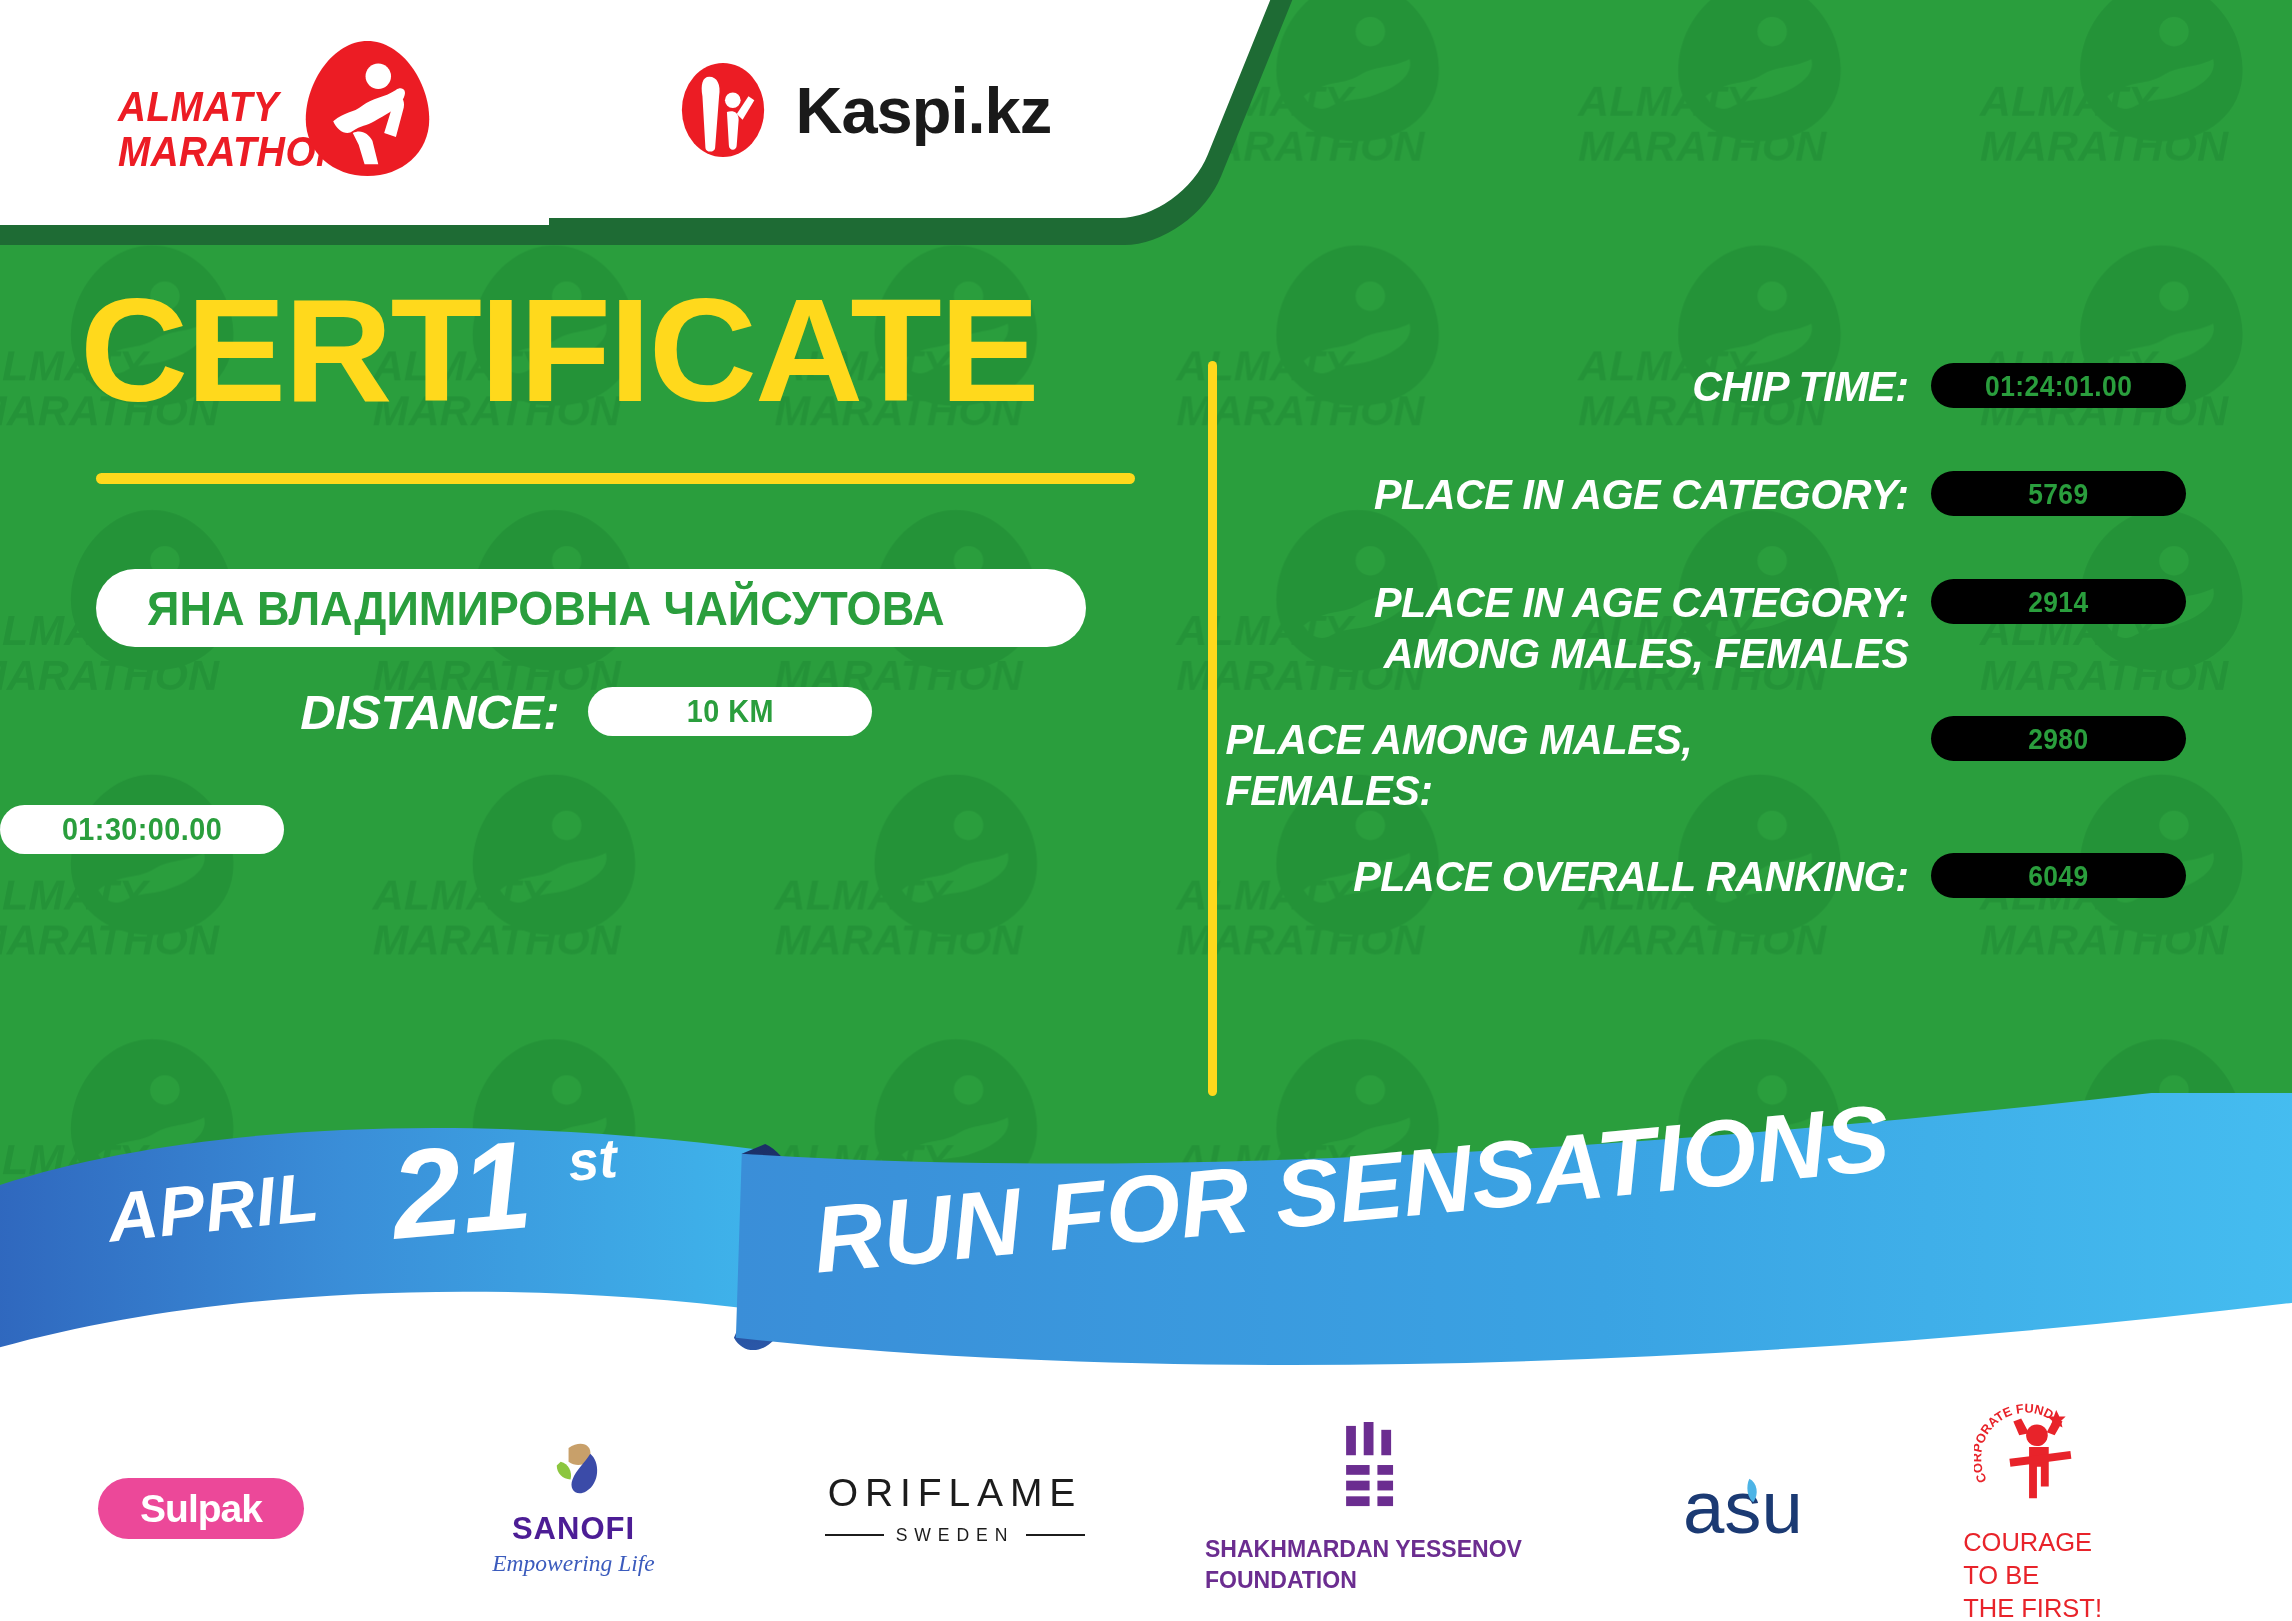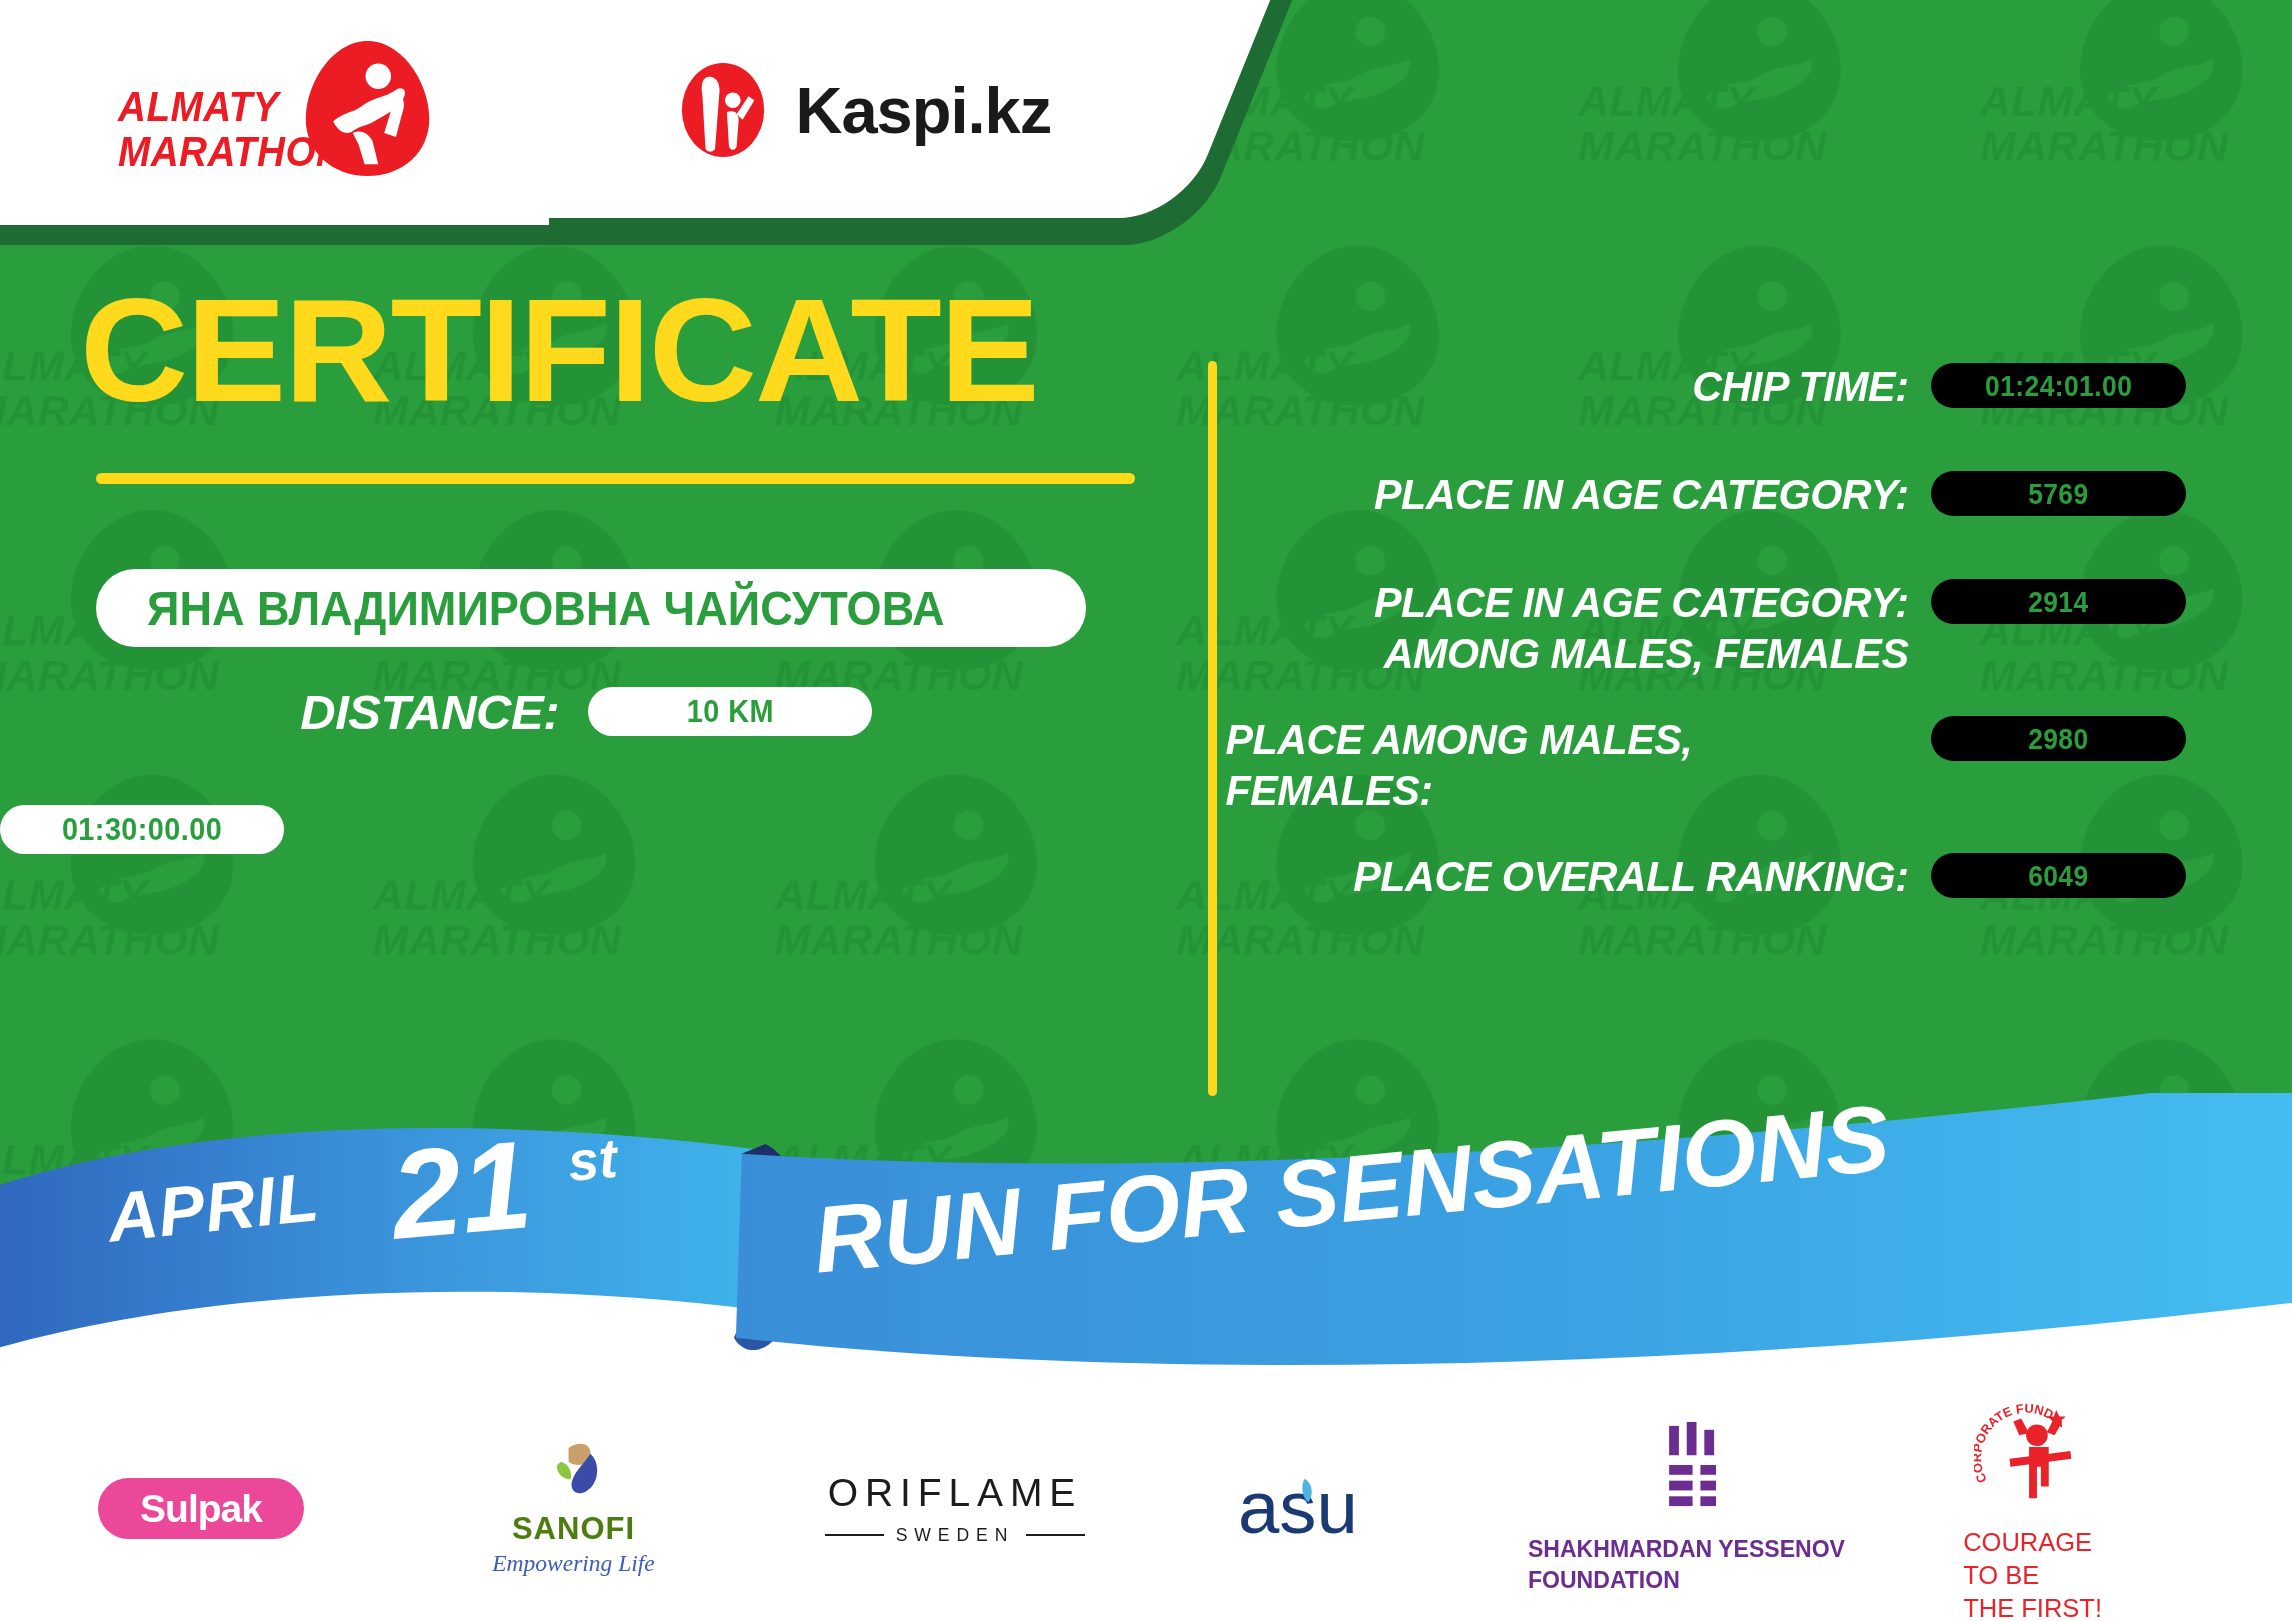--- a/index.html
+++ b/index.html
@@ -251,21 +251,21 @@
   .sp-sulpak span {
     font-family: "Liberation Sans", sans-serif;
     font-weight: bold; font-size: 39px; color: #ffffff;
     letter-spacing: -1px;
   }
 
   .sp-sanofi { margin-left: 157px; width: 225px; text-align: center; }
   .sanofi-mark { width: 69px; height: 65px; margin: 0 auto 5.9px; position: relative; }
   .sanofi-name {
     font-family: "Liberation Sans", sans-serif;
-    font-weight: bold; font-size: 31px; color: #4d7c0f;
+    font-weight: bold; font-size: 31px; color: #4c1d95;
     letter-spacing: 1px;
   }
   .sanofi-tag {
     font-family: "Liberation Serif", serif;
     font-style: italic; font-size: 23.5px; color: #3b5bbd;
     margin-top: 3.9px;
   }
 
   .sp-oriflame { margin-left: 127px; width: 284px; text-align: center; }
   .ori-name {
@@ -489,45 +489,45 @@
     <div class="sp sp-oriflame">
       <div class="ori-name">ORIFLAME</div>
       <div class="ori-sub">
         <div class="bar"></div>
         <div class="txt">SWEDEN</div>
         <div class="bar"></div>
       </div>
     </div>
 
 
-    <div class="sp sp-asu">
-      <svg width="176" height="88" viewBox="0 0 180 90">
-        <text x="4" y="70" font-family="Liberation Sans, sans-serif" font-size="76" fill="#1b3a73">asu</text>
-        <path d="M72 14 C 80 18 82 30 76 38 C 70 34 68 22 72 14 Z" fill="#4db4e6"></path>
-      </svg>
-    </div>
-
     <div class="sp sp-yessenov">
       <svg width="63" height="88" viewBox="0 0 64 90">
         <g fill="#6b2d90">
           <rect x="4" y="4" width="10" height="30"></rect>
           <rect x="22" y="0" width="10" height="34"></rect>
           <rect x="40" y="8" width="10" height="26"></rect>
           <rect x="4" y="44" width="24" height="10"></rect>
           <rect x="36" y="44" width="16" height="10"></rect>
           <rect x="4" y="60" width="24" height="10"></rect>
           <rect x="36" y="60" width="16" height="10"></rect>
           <rect x="4" y="76" width="24" height="10"></rect>
           <rect x="36" y="76" width="16" height="10"></rect>
         </g>
       </svg>
       <div class="yess-text">
         <div>SHAKHMARDAN YESSENOV</div>
         <div>FOUNDATION</div>
       </div>
+    </div>
+
+    <div class="sp sp-asu">
+      <svg width="176" height="88" viewBox="0 0 180 90">
+        <text x="4" y="70" font-family="Liberation Sans, sans-serif" font-size="76" fill="#1b3a73">asu</text>
+        <path d="M72 14 C 80 18 82 30 76 38 C 70 34 68 22 72 14 Z" fill="#4db4e6"></path>
+      </svg>
     </div>
 
     <div class="sp sp-courage">
       <svg width="118" height="118" viewBox="0 0 120 120">
         <defs>
           <path id="arcPath" d="M 16 94 A 46 46 0 0 1 74 26"></path>
         </defs>
         <text font-family="Liberation Sans, sans-serif" font-size="13" font-weight="bold" fill="#e8232a">
           <textPath href="#arcPath" startOffset="4%">CORPORATE FUND</textPath>
         </text>

